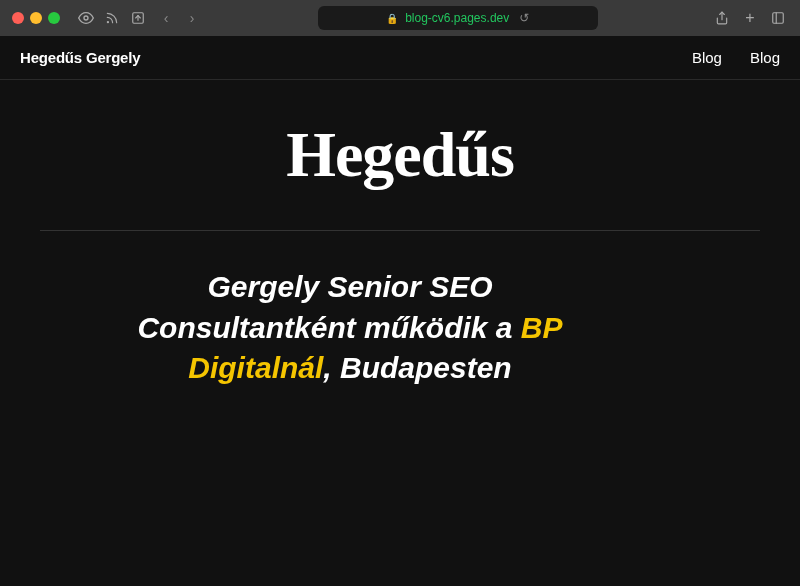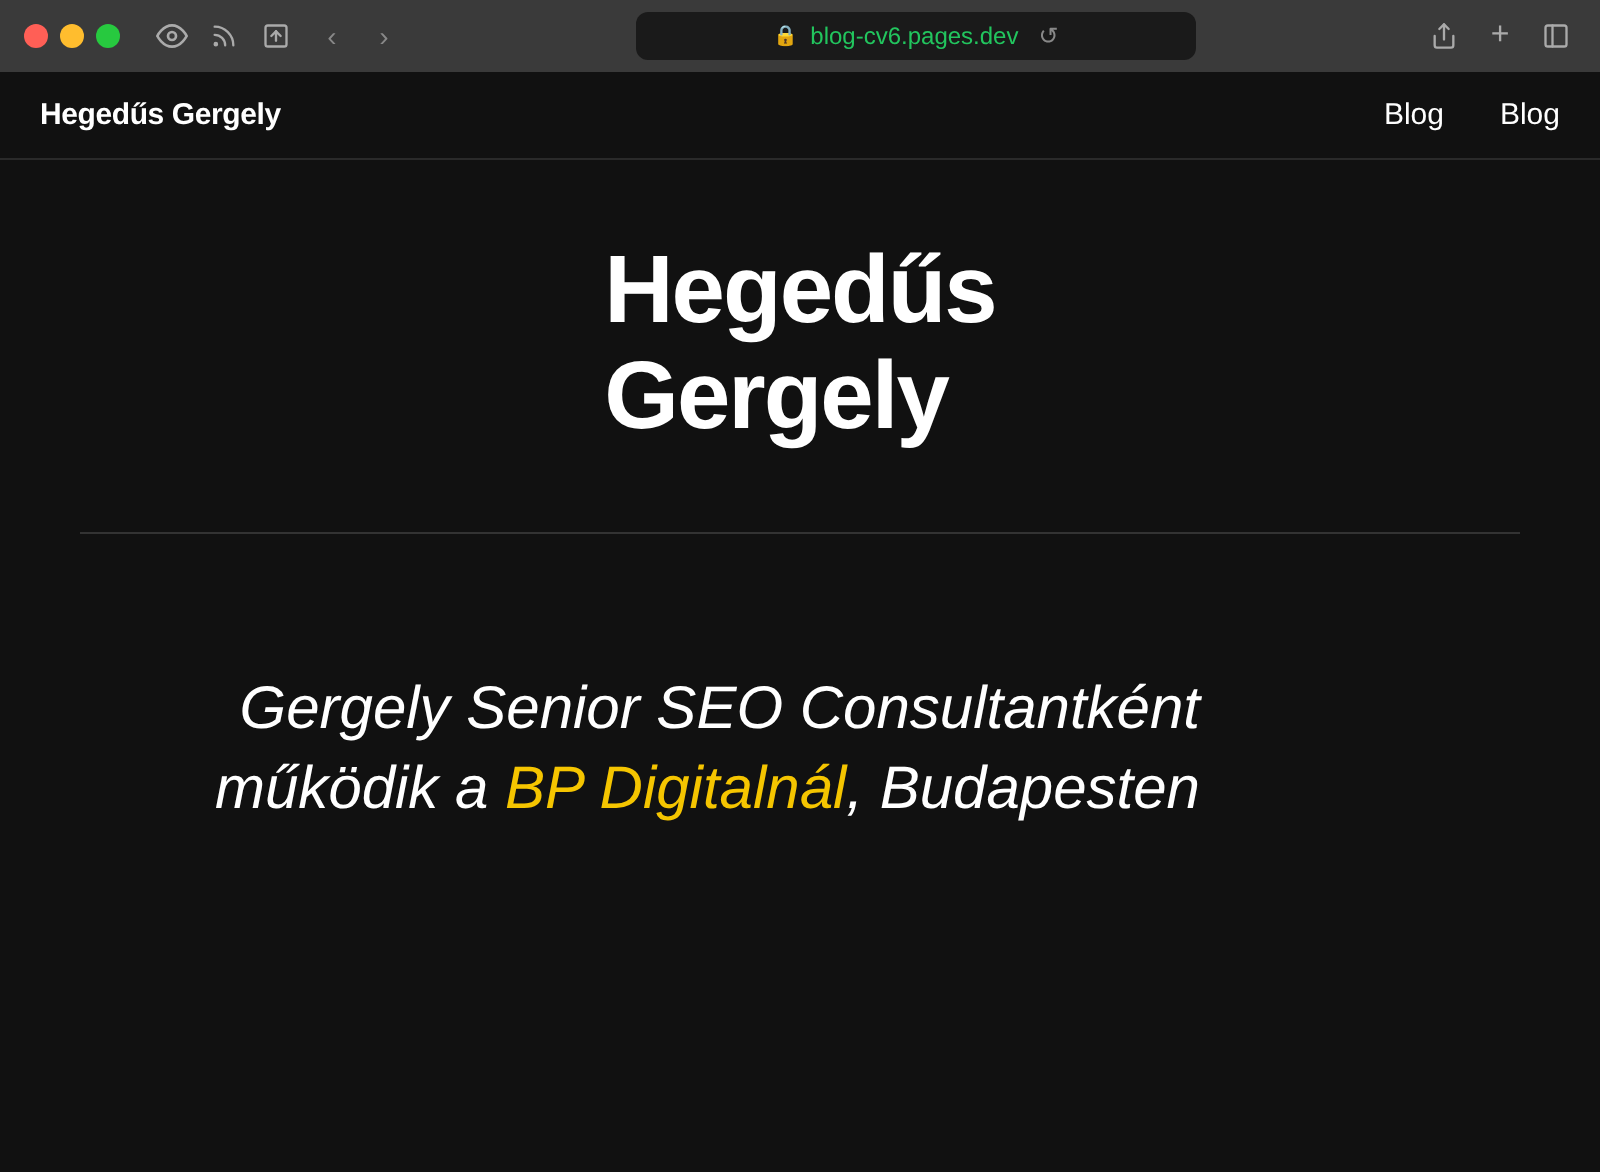--- a/index.html
+++ b/index.html
@@ -154,46 +154,46 @@
       width: 800px;
       height: calc(586px - 36px - 44px);
       display: flex;
       flex-direction: column;
       align-items: center;
       padding-top: 40px;
     }
 
     .hero-title {
       color: #fff;
-      font-size: 48px;
+      font-size: 64px;
       font-weight: 800;
-      text-align: left;
+      text-align: center;
       line-height: 1.1;
       letter-spacing: -1px;
       margin-bottom: 40px;
+      font-family: Liberation Serif, serif;
     }
 
     .divider {
       width: 720px;
       height: 1px;
       background: #333;
       margin-bottom: 36px;
     }
 
     .bio-text {
       color: #fff;
       font-size: 30px;
-      font-weight: 400;
+      font-weight: 700;
       font-style: italic;
       line-height: 1.35;
       width: 500px;
-      text-align: right;
+      text-align: center;
       align-self: flex-start;
       margin-left: 100px;
-      margin-top: 32px;
     }
 
     .bio-text .highlight {
       color: #f5c500;
     }
 
     
     .toolbar-icons {
       display: flex;
       gap: 10px;
@@ -276,21 +276,20 @@
     <nav class="site-nav-links">
       <a class="site-nav-link">Blog</a>
       <a class="site-nav-link">Blog</a>
     </nav>
   </div>
 
   <div class="page-content">
 
     <h1 class="hero-title">
       <span>Hegedűs</span><br>
-      <span>Gergely</span>
     </h1>
 
     <div class="divider"></div>
 
     <p class="bio-text">
       <span>Gergely Senior SEO Consultantként működik a </span><span class="highlight">BP Digitalnál</span><span>, Budapesten</span>
     </p>
 
   </div>
 

